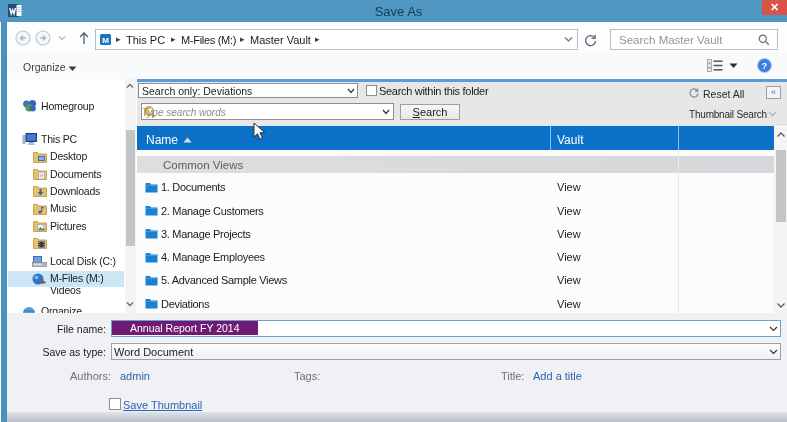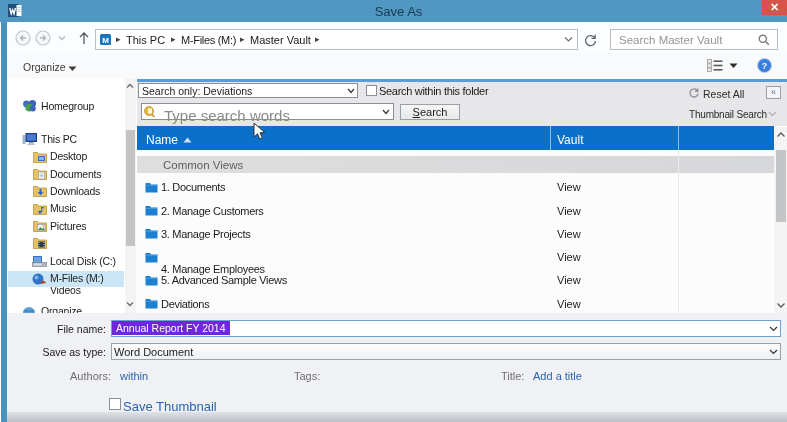--- a/index.html
+++ b/index.html
@@ -213,21 +213,21 @@
   </svg>
   <div class="abs txt" style="left:703px;top:87.5px;color:#2b2b2b;font-size:10.5px;">Reset All</div>
   <div class="abs" style="left:766px;top:86px;width:15px;height:13px;background:#f4f4f6;border:1px solid #9aa0a8;box-sizing:border-box;color:#3f6fae;font-size:9px;line-height:11px;text-align:center;">«</div>
 
   <div class="abs" style="left:141px;top:103px;width:253px;height:17px;background:#fff;border:1px solid #8a8f96;box-sizing:border-box;"></div>
   <svg class="abs" style="left:144px;top:106px;" width="12" height="12" viewBox="0 0 12 12">
     <circle cx="5" cy="5" r="4.5" fill="#e8b840" stroke="#b8902e" stroke-width="0.8"></circle>
     <path d="M4 2.5 h4 v5 h-4 z" fill="#fdf6e0"></path>
     <path d="M7.5 8 L10.5 11" stroke="#b8902e" stroke-width="1.6"></path>
   </svg>
-  <div class="abs txt" style="left:164px;top:106.5px;color:#8a8a8a;font-size:15px;">Type search words</div>
+  <div class="abs txt" style="left:142px;top:106.5px;color:#8a8a8a;font-size:10px;font-style:italic;">Type search words</div>
   <svg class="abs" style="left:382px;top:109px;" width="8" height="6" viewBox="0 0 8 6">
     <path d="M1 1 L4 4.5 L7 1" stroke="#333" stroke-width="1.2" fill="none"></path>
   </svg>
 
   <div class="abs" style="left:400px;top:104px;width:60px;height:16px;background:linear-gradient(#f6f6f6,#e8e8e8);border:1px solid #9aa0a8;box-sizing:border-box;
        text-align:center;font-size:11px;color:#1b1b1b;line-height:14px;"><span style="text-decoration:underline;">S</span>earch</div>
 
   <div class="abs txt" style="left:689px;top:108.5px;color:#2b2b2b;font-size:10px;letter-spacing:-0.2px;">Thumbnail Search</div>
   <svg class="abs" style="left:768px;top:111px;" width="9" height="6" viewBox="0 0 9 6">
     <path d="M1 1 L4.5 4.5 L8 1" stroke="#b0b4ba" stroke-width="1.3" fill="none"></path>
@@ -264,21 +264,21 @@
   <svg class="abs" style="left:145px;top:228.3px;" width="13" height="11" viewBox="0 0 13 11">
         <path d="M0.5 1 h4.5 l1 1.5 h6.5 v8 h-12 z" fill="#1b80d2"></path>
         <path d="M0.5 3.4 h12" stroke="#55a2e0" stroke-width="0.8"></path>
       </svg>
   <div class="abs txt" style="left:161px;top:227.8px;color:#1b1b1b;font-size:11px;letter-spacing:-0.3px;">3. Manage Projects</div>
   <div class="abs txt" style="left:557px;top:227.8px;color:#1b1b1b;font-size:11px;">View</div>
   <svg class="abs" style="left:145px;top:251.6px;" width="13" height="11" viewBox="0 0 13 11">
         <path d="M0.5 1 h4.5 l1 1.5 h6.5 v8 h-12 z" fill="#1b80d2"></path>
         <path d="M0.5 3.4 h12" stroke="#55a2e0" stroke-width="0.8"></path>
       </svg>
-  <div class="abs txt" style="left:161px;top:251.1px;color:#1b1b1b;font-size:11px;letter-spacing:-0.3px;margin-top:12px;">4. Manage Employees</div>
+  <div class="abs txt" style="left:161px;top:251.1px;color:#1b1b1b;font-size:11px;letter-spacing:-0.3px;">4. Manage Employees</div>
   <div class="abs txt" style="left:557px;top:251.1px;color:#1b1b1b;font-size:11px;">View</div>
   <svg class="abs" style="left:145px;top:274.8px;" width="13" height="11" viewBox="0 0 13 11">
         <path d="M0.5 1 h4.5 l1 1.5 h6.5 v8 h-12 z" fill="#1b80d2"></path>
         <path d="M0.5 3.4 h12" stroke="#55a2e0" stroke-width="0.8"></path>
       </svg>
   <div class="abs txt" style="left:161px;top:274.3px;color:#1b1b1b;font-size:11px;letter-spacing:-0.3px;">5. Advanced Sample Views</div>
   <div class="abs txt" style="left:557px;top:274.3px;color:#1b1b1b;font-size:11px;">View</div>
   <svg class="abs" style="left:145px;top:298.1px;" width="13" height="11" viewBox="0 0 13 11">
         <path d="M0.5 1 h4.5 l1 1.5 h6.5 v8 h-12 z" fill="#1b80d2"></path>
         <path d="M0.5 3.4 h12" stroke="#55a2e0" stroke-width="0.8"></path>
@@ -293,41 +293,41 @@
     <path d="M1.5 6.5 L5 3 L8.5 6.5" stroke="#5a5a5a" stroke-width="1.3" fill="none"></path>
   </svg>
   <svg class="abs" style="left:776px;top:300px;" width="10" height="10" viewBox="0 0 10 10">
     <path d="M1.5 3.5 L5 7 L8.5 3.5" stroke="#5a5a5a" stroke-width="1.3" fill="none"></path>
   </svg>
 
   <div class="abs" style="left:7px;top:313px;width:780px;height:109px;background:#f0f1f4;"></div>
 
   <div class="abs txt" style="left:0px;top:323px;width:106px;text-align:right;color:#1b1b1b;font-size:10.5px;">File name:</div>
   <div class="abs" style="left:111px;top:320px;width:670px;height:17px;background:#fff;border:1px solid #6da2d0;box-sizing:border-box;"></div>
-  <div class="abs txt" style="left:112px;top:321px;background:#6d28d9;color:#fff;font-size:10.5px;padding:0 4px;line-height:14px;">Annual Report FY 2014</div>
+  <div class="abs txt" style="left:112px;top:321px;background:#701a75;color:#fff;font-size:10.5px;padding:0 18px;line-height:14px;">Annual Report FY 2014</div>
   <svg class="abs" style="left:769px;top:326px;" width="9" height="6" viewBox="0 0 9 6">
     <path d="M1 1 L4.5 4.5 L8 1" stroke="#333" stroke-width="1.2" fill="none"></path>
   </svg>
 
   <div class="abs txt" style="left:0px;top:345.5px;width:106px;text-align:right;color:#1b1b1b;font-size:10.5px;">Save as type:</div>
   <div class="abs" style="left:111px;top:343px;width:670px;height:17px;background:linear-gradient(#fdfdfd,#eef0f2);border:1px solid #9aa1a8;box-sizing:border-box;"></div>
   <div class="abs txt" style="left:114px;top:345.5px;color:#1b1b1b;font-size:11px;">Word Document</div>
   <svg class="abs" style="left:769px;top:349px;" width="9" height="6" viewBox="0 0 9 6">
     <path d="M1 1 L4.5 4.5 L8 1" stroke="#333" stroke-width="1.2" fill="none"></path>
   </svg>
 
   <div class="abs txt" style="left:70px;top:370px;color:#6e6e6e;font-size:11px;">Authors:</div>
-  <div class="abs txt" style="left:120px;top:370px;color:#2a64b0;font-size:11px;">within</div>
+  <div class="abs txt" style="left:120px;top:370px;color:#2a64b0;font-size:11px;">admin</div>
   <div class="abs txt" style="left:294px;top:370px;color:#6e6e6e;font-size:11px;">Tags:</div>
   <div class="abs txt" style="left:325px;top:370px;color:#2a64b0;font-size:11px;margin-top:40px;">Add a tag</div>
   <div class="abs txt" style="left:501px;top:370px;color:#6e6e6e;font-size:11px;">Title:</div>
   <div class="abs txt" style="left:533px;top:370px;color:#2a64b0;font-size:11px;">Add a title</div>
 
   <div class="abs" style="left:109px;top:398px;width:12px;height:12px;background:#fff;border:1px solid #8a8f96;box-sizing:border-box;"></div>
-  <div class="abs txt" style="left:123px;top:398.5px;color:#2a64b0;font-size:13px;">Save Thumbnail</div>
+  <div class="abs txt" style="left:123px;top:398.5px;color:#2a64b0;font-size:11px;text-decoration:underline;">Save Thumbnail</div>
 
   <div class="abs" style="left:7px;top:412px;width:780px;height:10px;background:linear-gradient(#dfe2e6,#bcc1c9);"></div>
 
   <svg class="abs" style="left:253px;top:122px;z-index:50;" width="13" height="19" viewBox="0 0 13 19">
     <path d="M1 1 L1 15 L4.5 11.8 L6.8 17 L9.3 15.9 L7 10.8 L11.8 10.6 Z" fill="#fff" stroke="#333" stroke-width="1"></path>
   </svg>
 
 </div>
 
 </body></html>

